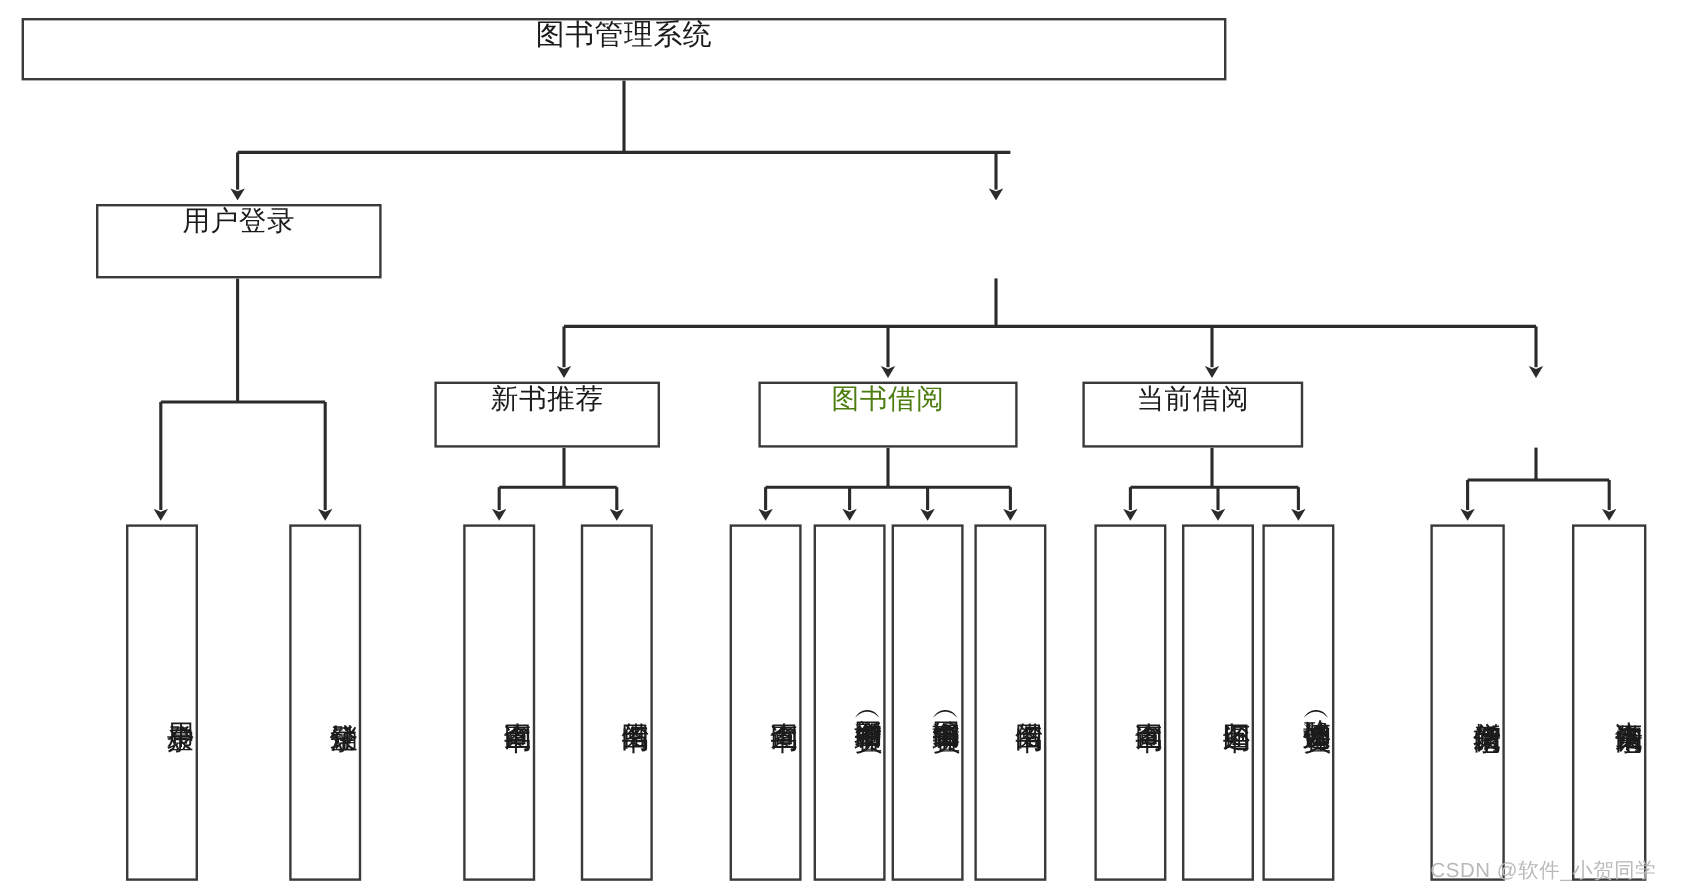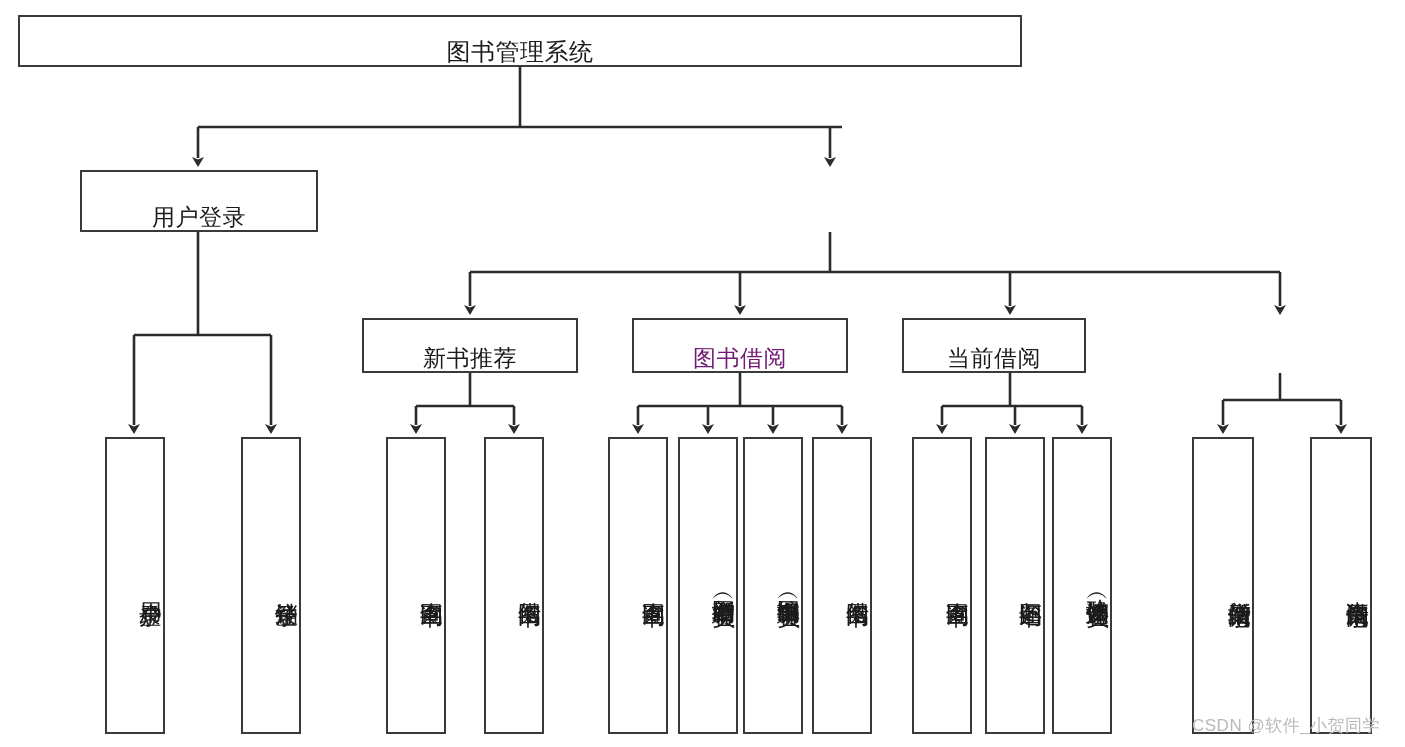--- a/index.html
+++ b/index.html
@@ -25,21 +25,21 @@
     width: 1405px;
     height: 747px;
     pointer-events: none;
   }
   .node {
     position: absolute;
     box-sizing: border-box;
     border: 2px solid #3a3a3a;
     background: #ffffff;
     display: flex;
-    align-items: flex-end;
+    align-items: flex-start;
     justify-content: center;
     color: #1b1b1b;
   }
   .node-h {
     font-size: 23px;
     letter-spacing: 0.5px;
     line-height: 1.1;
     white-space: nowrap;
   }
   .node-root {
@@ -126,24 +126,24 @@
   </svg>
 
   <div class="node node-h node-root" style="left: 18px; top: 15px; width: 1004px; height: 52px; border-color: rgb(58, 58, 58); background: rgb(255, 255, 255); color: rgb(27, 27, 27);">
     <span>图书管理系统</span>
   </div>
 
   <div class="node node-h" style="left: 80px; top: 170px; width: 238px; height: 62px; border-color: rgb(58, 58, 58); background: rgb(255, 255, 255); color: rgb(27, 27, 27);">
     <span>用户登录</span>
   </div>
 
-  <div class="node node-h" style="left: 362px; top: 318px; width: 216px; height: 55px; border-color: rgb(58, 58, 58); background: rgb(255, 255, 255); color: rgb(27, 27, 27);">
+  <div class="node node-h" style="left: 362px; top: 318px; width: 188px; height: 55px; border-color: rgb(58, 58, 58); background: rgb(255, 255, 255); color: rgb(27, 27, 27);">
     <span>新书推荐</span>
   </div>
-  <div class="node node-h" style="left: 632px; top: 318px; width: 216px; height: 55px; border-color: rgb(58, 58, 58); background: rgb(255, 255, 255); color: #701a75;">
+  <div class="node node-h" style="left: 632px; top: 318px; width: 216px; height: 55px; border-color: rgb(58, 58, 58); background: rgb(255, 255, 255); color: #4d7c0f;">
     <span>图书借阅</span>
   </div>
   <div class="node node-h" style="left: 902px; top: 318px; width: 184px; height: 55px; border-color: rgb(58, 58, 58); background: rgb(255, 255, 255); color: rgb(27, 27, 27);">
     <span>当前借阅</span>
   </div>
 
   <div class="node node-v" style="left: 105px; top: 437px; width: 60px; height: 297px; border-color: rgb(58, 58, 58); background: rgb(255, 255, 255); color: rgb(27, 27, 27);">
     <span>用户登录</span>
   </div>
   <div class="node node-v" style="left: 241px; top: 437px; width: 60px; height: 297px; border-color: rgb(58, 58, 58); background: rgb(255, 255, 255); color: rgb(27, 27, 27);">

